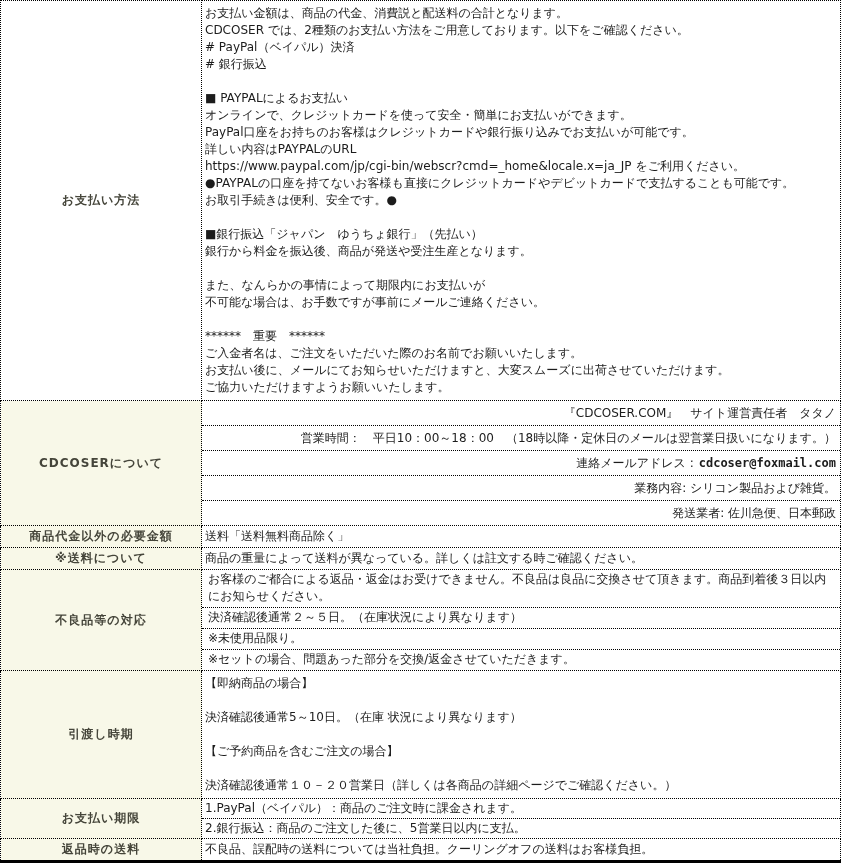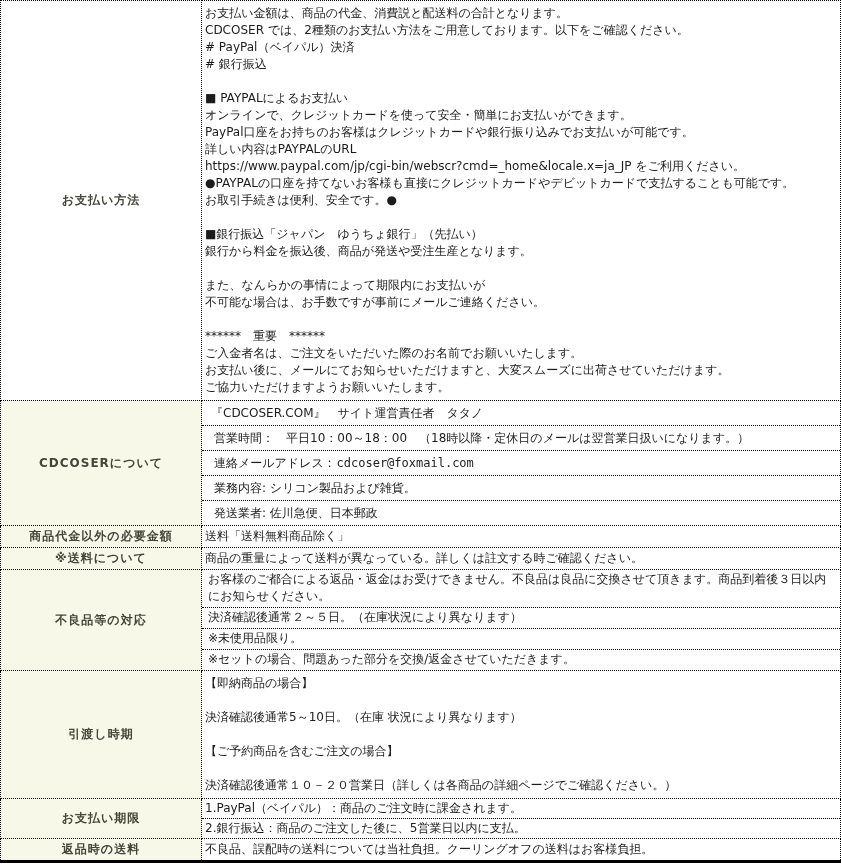--- a/index.html
+++ b/index.html
@@ -59,42 +59,43 @@
   .sub {
     border-top: 1px dotted #000000;
   }
   .sub:first-child {
     border-top: 0;
   }
   .sub-about {
     height: 24px;
     display: flex;
     align-items: center;
-    padding: 0 12px;
+    padding: 0 4px;
     white-space: nowrap;
     overflow: hidden;
+    justify-content: flex-end;
   }
   .sub-about.first {
     padding-left: 9px;
   }
   .sub-tight {
     line-height: 17px;
     padding: 1px 3px 2px 6px;
     white-space: pre-wrap;
     word-break: break-all;
   }
   .sub-line {
     height: 19px;
     line-height: 19px;
     padding: 0 3px;
     white-space: nowrap;
     overflow: hidden;
   }
   .email-bold {
-    font-weight: normal;
+    font-weight: bold;
     font-family: "DejaVu Sans Mono", monospace;
     margin-left: 5px;
   }
   td.row1-cell { height: 397px; margin-left: 16px; }
   td.simple-20 { height: 20px; }
   td.simple-19 { height: 19px; }
 </style>
 </head>
 <body>
 

